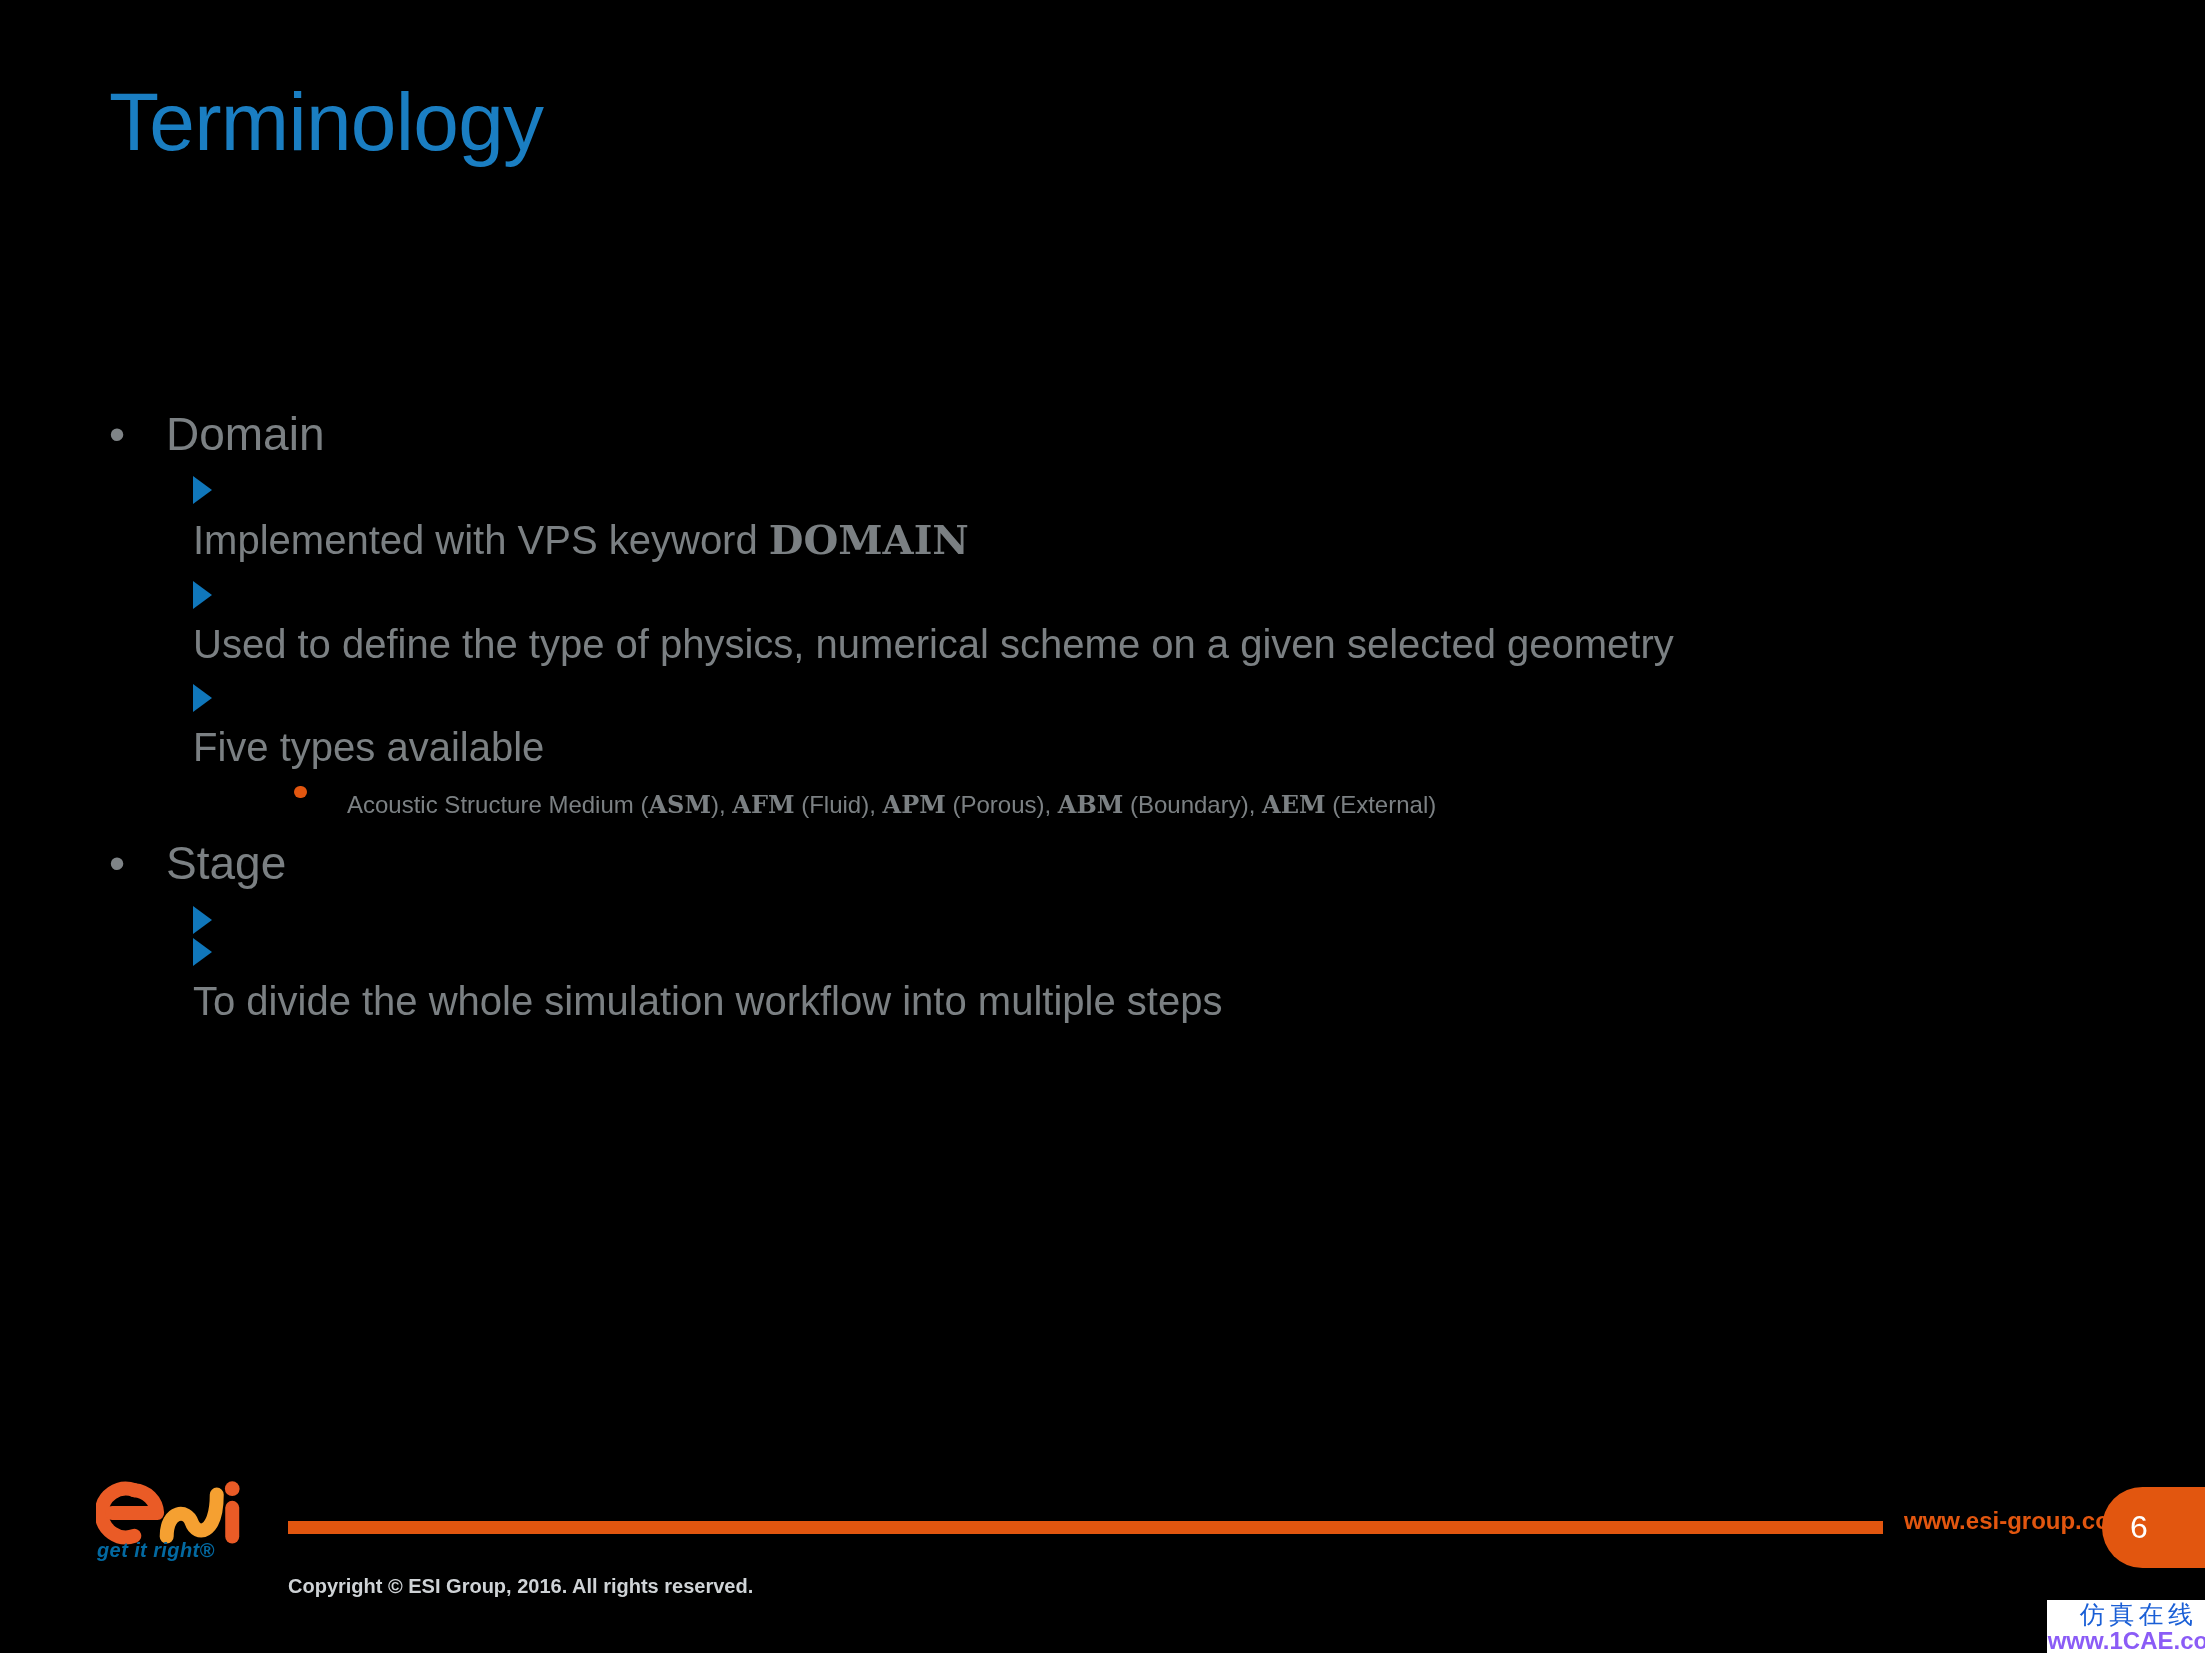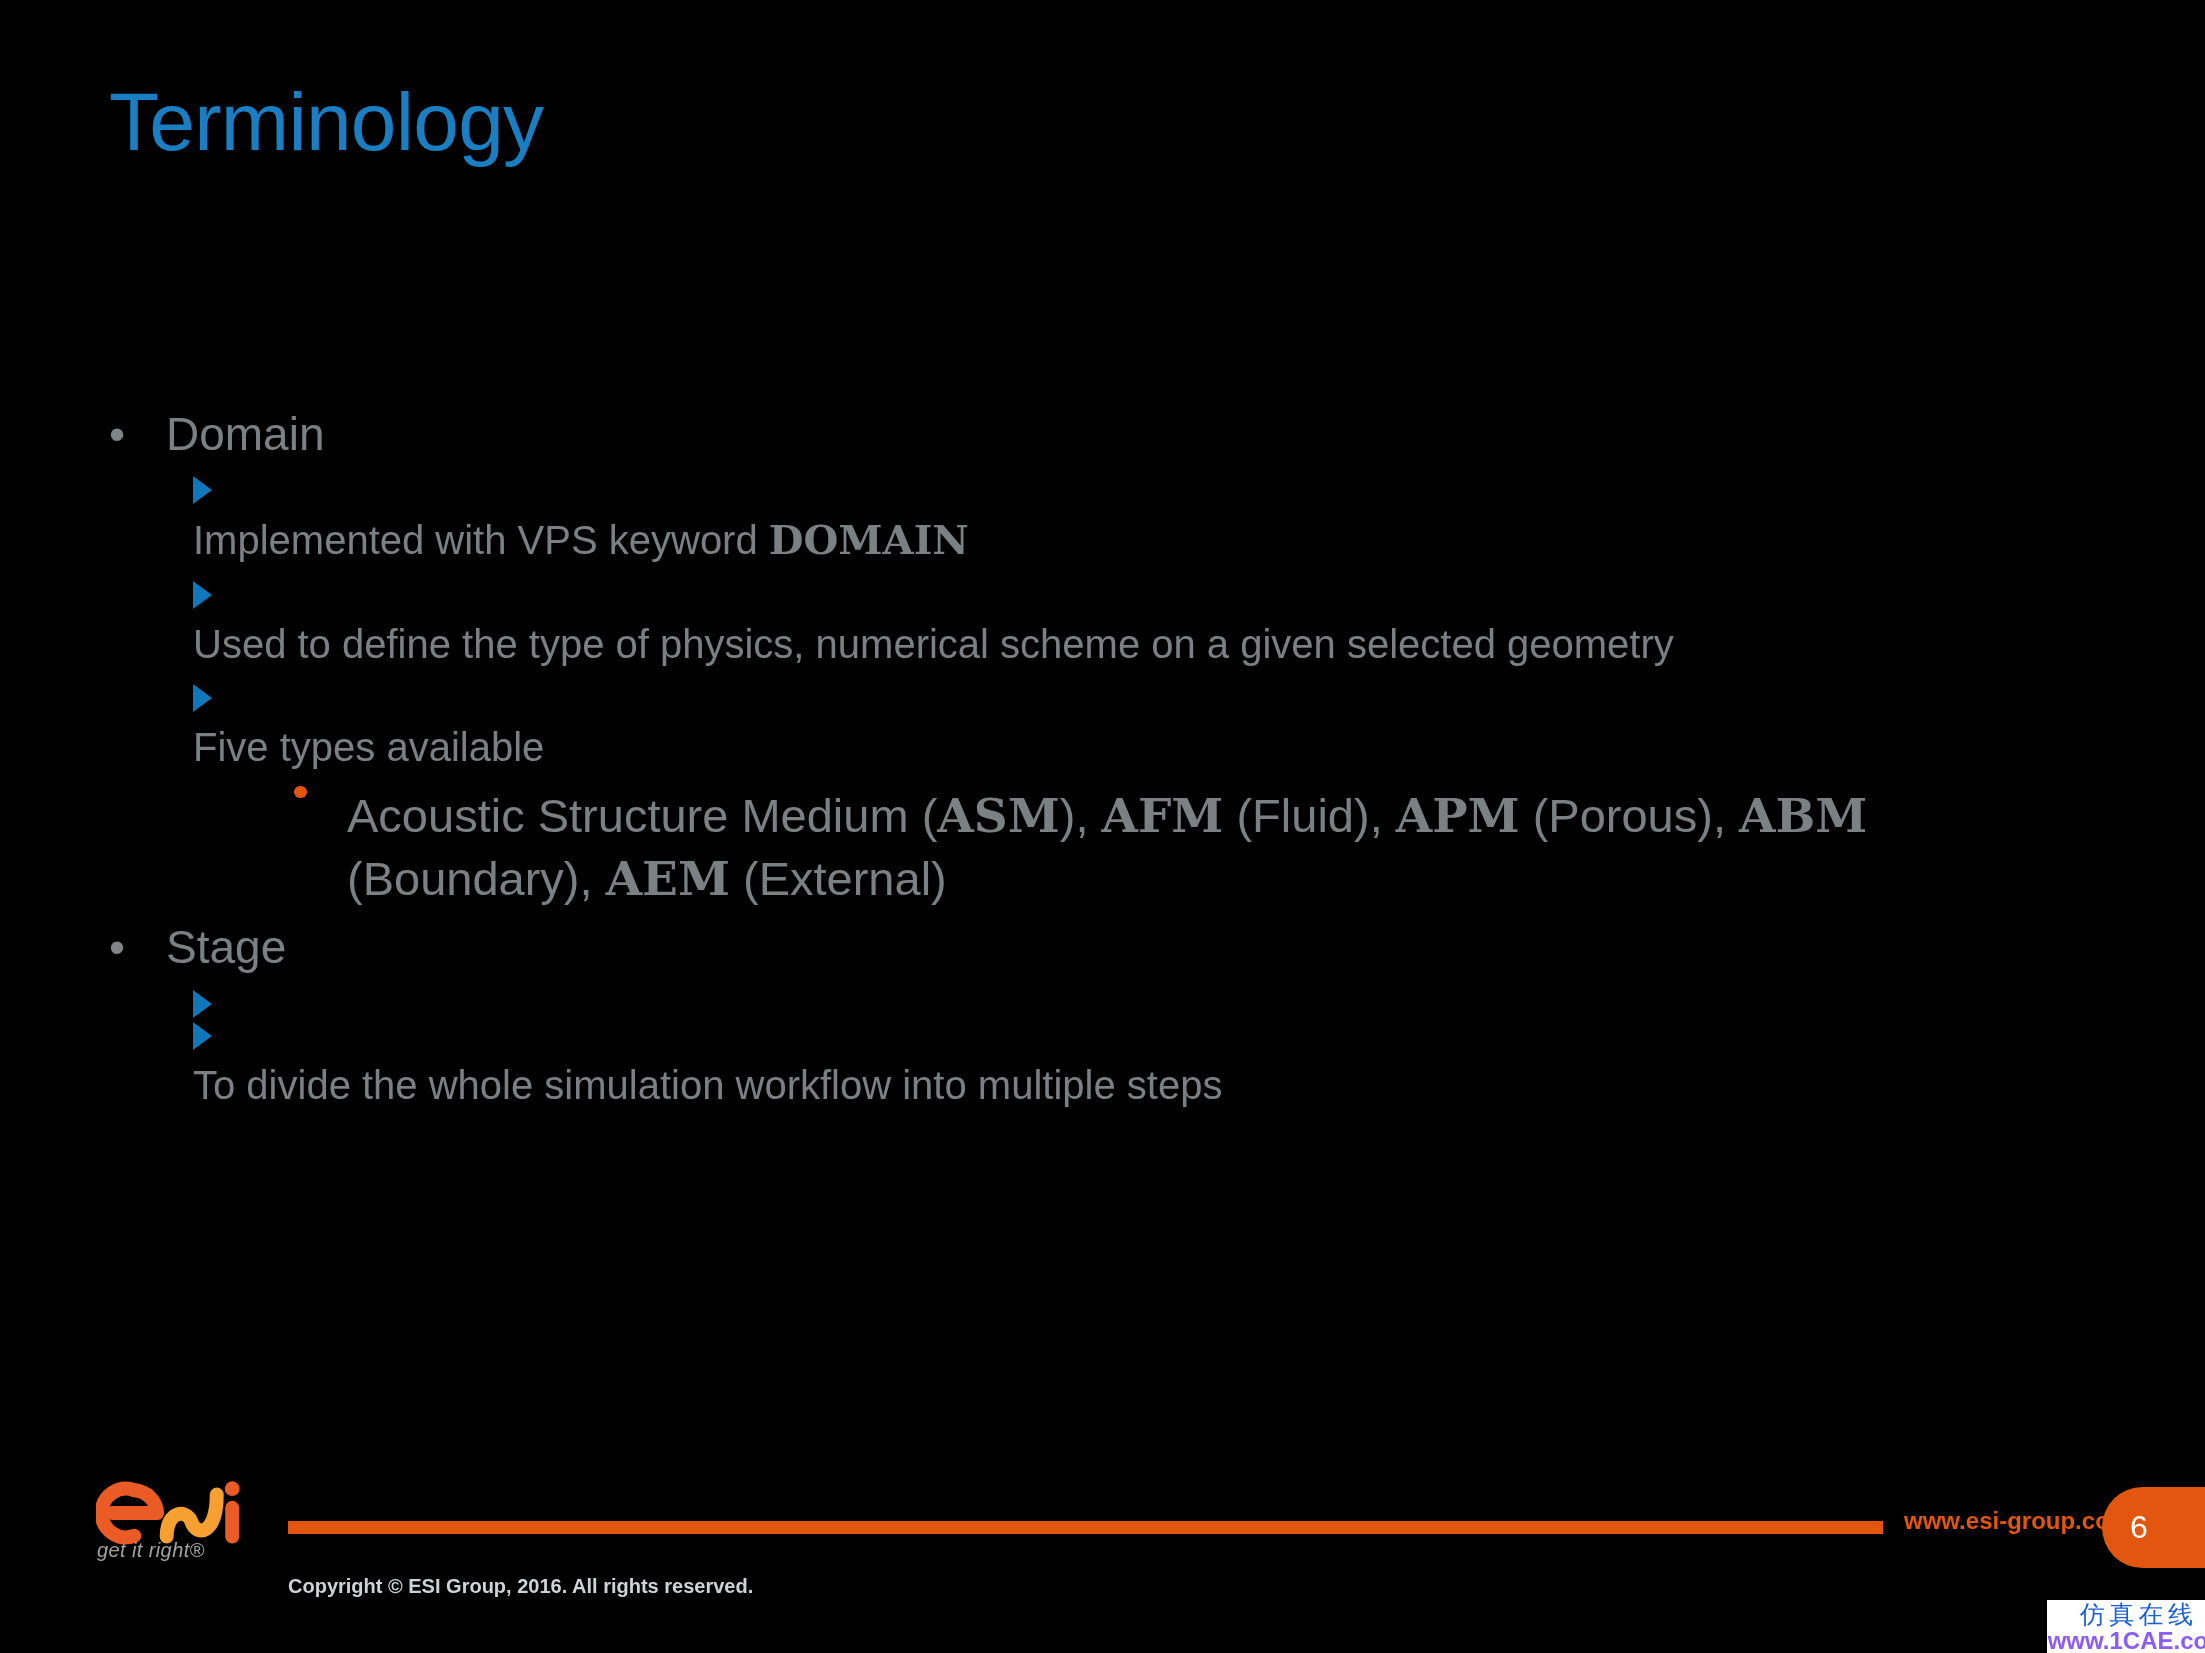--- a/index.html
+++ b/index.html
@@ -115,22 +115,22 @@
     box-sizing: border-box;
   }
   .dot-orange {
     width: 12.5px;
     height: 12.5px;
     border-radius: 50%;
     background: #e2560f;
     display: inline-block;
   }
   .lvl3 .bullet-text {
-    font-size: 47px;
-    line-height: 63px;
+    font-size: 24px;
+    line-height: 42px;
     color: #7b8083;
     max-width: 1617px;
   }
 
   .kw {
     font-family: "DejaVu Serif", "Liberation Serif", serif;
     font-weight: 700;
     letter-spacing: 0px;
   }
 
@@ -147,22 +147,22 @@
     left: 96px;
     top: 1.5px;
     width: 162px;
     height: 96px;
   }
   .logo-tag {
     position: absolute;
     left: 97px;
     top: 76px;
     font-size: 20px;
-    font-weight: 400;
-    color: #a3a3a3;
+    font-weight: 700;
+    color: #0369a1;
     letter-spacing: 0.4px;
     font-style: italic;
   }
   .orange-rule {
     position: absolute;
     left: 288px;
     top: 58px;
     width: 1595px;
     height: 12.5px;
     background: #e2560f;

